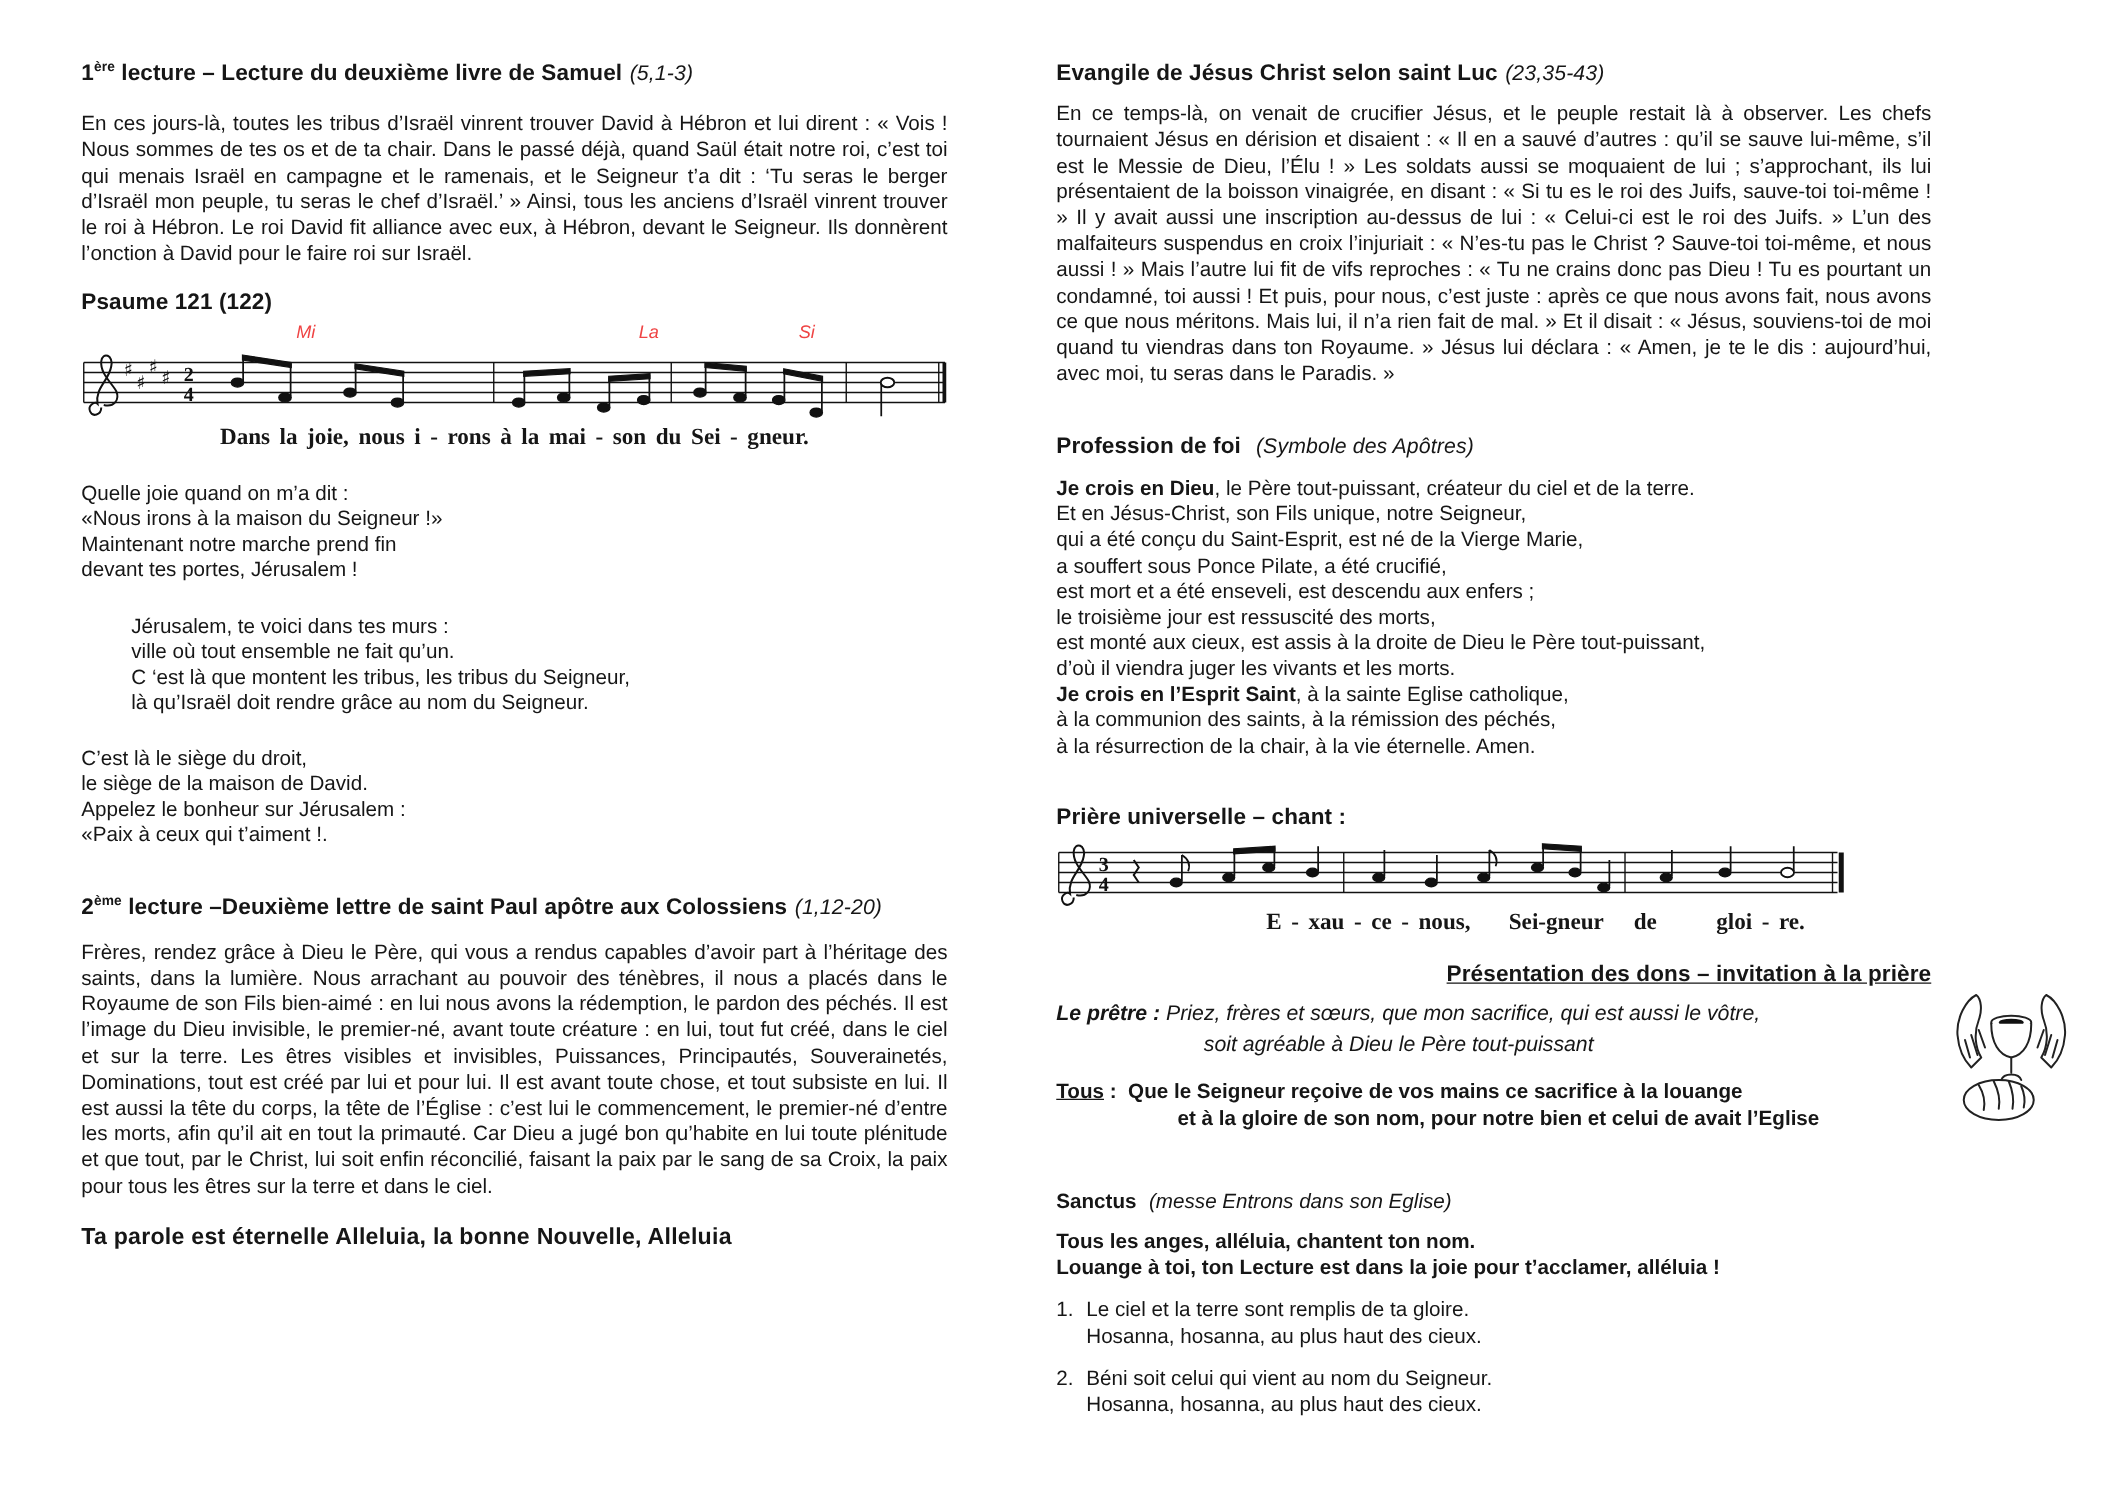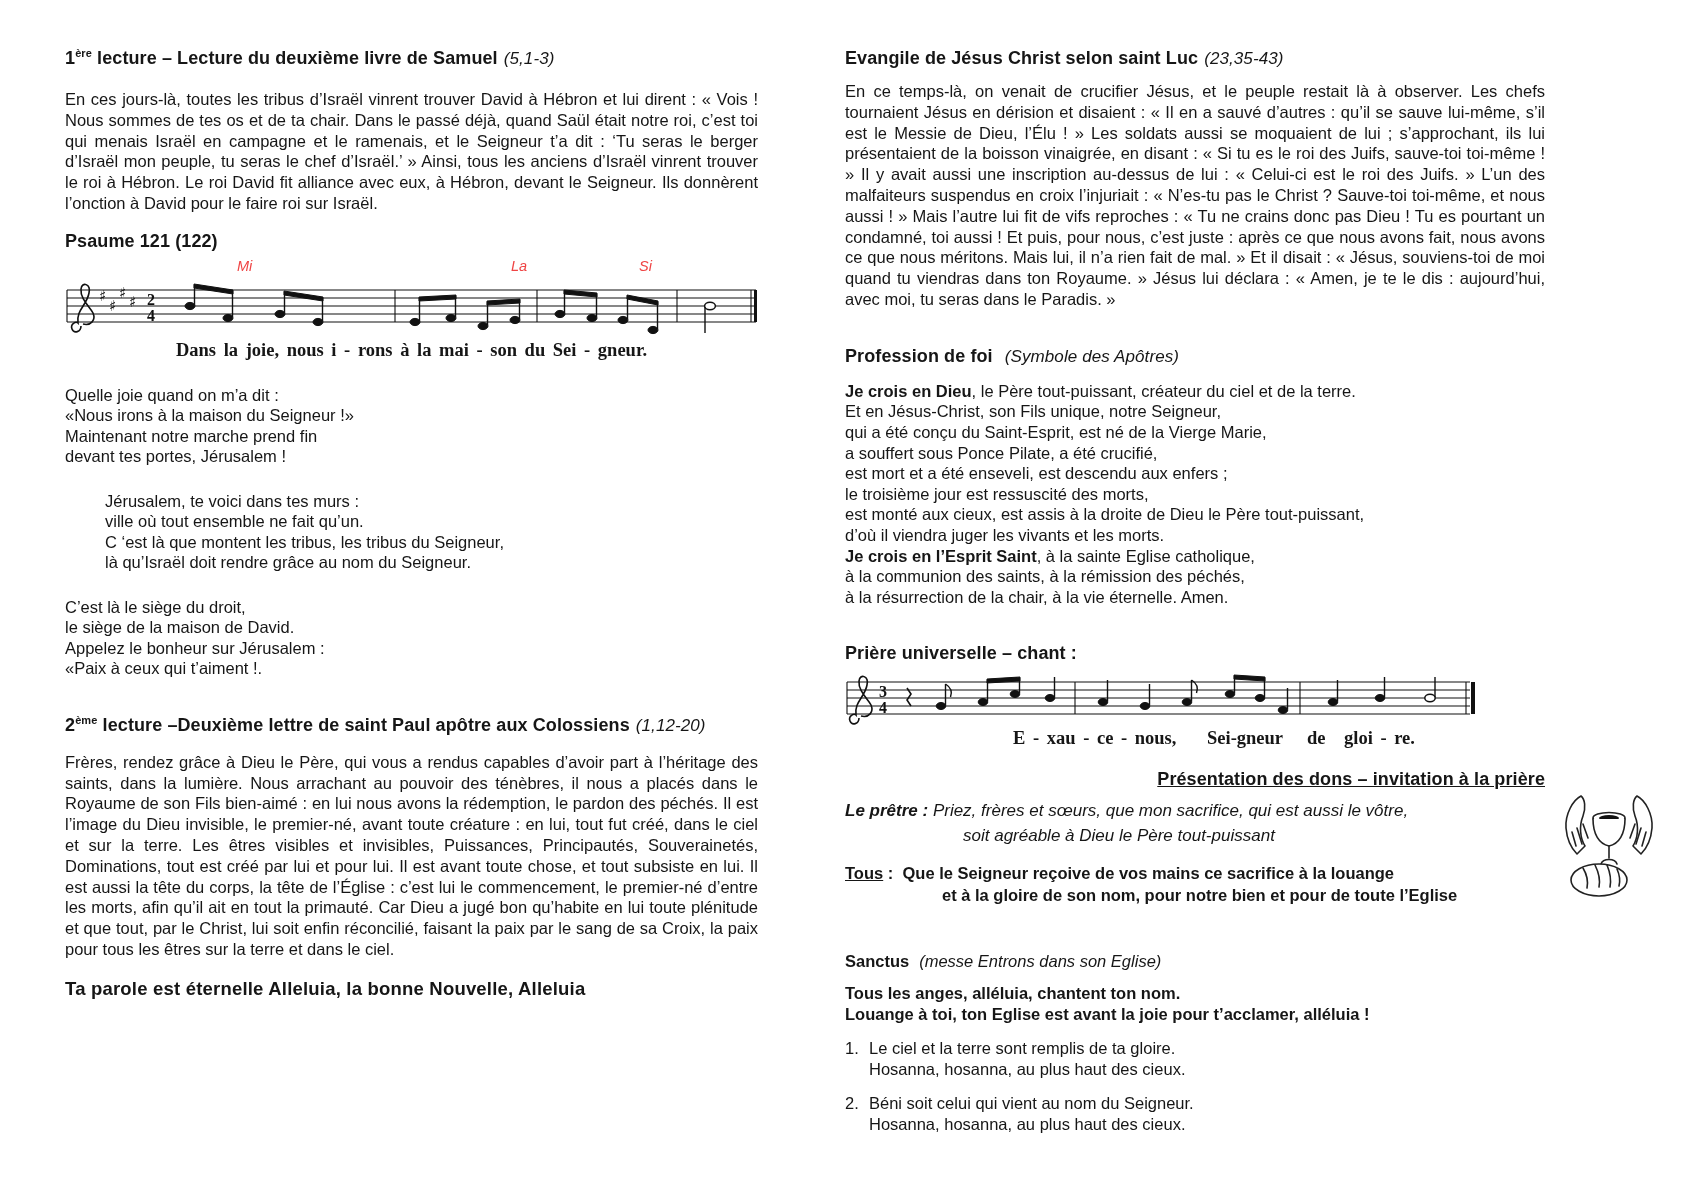--- a/index.html
+++ b/index.html
@@ -221,39 +221,39 @@
         <ellipse cx="535" cy="26" rx="4.8" ry="3.5"></ellipse>
           <line x1="539.5" y1="25" x2="539.5" y2="5" stroke-width="1.4"></line>
         <ellipse cx="585" cy="26" rx="5.2" ry="3.8" fill="#fff" stroke-width="1.5"></ellipse>
           <line x1="590" y1="25" x2="590" y2="5" stroke-width="1.4"></line>
       </g>
     </svg>
     <div class="lyrics lyrics-abs">
       <span style="left:168px">E - xau - ce - nous,</span>
       <span style="left:362px">Sei-gneur</span>
       <span style="left:462px">de</span>
-      <span style="left:499px">gloi - re.</span>
+      <span style="left:528px">gloi - re.</span>
     </div>
   </div>
 
   <div class="h u mt40">Présentation des dons – invitation à la prière</div>
 
   <div class="prayer-line mt8"><span class="lbl">Le prêtre :</span> <span>Priez, frères et sœurs, que mon sacrifice, qui est aussi le vôtre,</span></div>
   <div class="prayer-line" style="padding-left:118px">soit agréable à Dieu le Père tout-puissant</div>
 
   <div class="tous-block">
     <div><span class="lbl">Tous</span><span> :</span>&nbsp;&nbsp;<span>Que le Seigneur reçoive de vos mains ce sacrifice à la louange</span></div>
-    <div style="padding-left:97px">et à la gloire de son nom, pour notre bien et pour de toute l’Eglise</div>
+    <div style="padding-left:97px">et à la gloire de son nom, pour notre bien et celui de avait l’Eglise</div>
   </div>
 
   <div class="mt46" style="font-size:16.5px;font-weight:bold;"><span>Sanctus</span><span class="it" style="font-weight:normal;margin-left:10px">(messe Entrons dans son Eglise)</span></div>
 
   <div class="sanctus-lines">
     <div>Tous les anges, alléluia, chantent ton nom.</div>
-    <div>Louange à toi, ton Eglise est avant la joie pour t’acclamer, alléluia !</div>
+    <div>Louange à toi, ton Lecture est dans la joie pour t’acclamer, alléluia !</div>
   </div>
 
   <div class="verse">
     <span class="num">1.</span>
     <span><span>Le ciel et la terre sont remplis de ta gloire.</span><br><span>Hosanna, hosanna, au plus haut des cieux.</span></span>
   </div>
   <div class="verse">
     <span class="num">2.</span>
     <span><span>Béni soit celui qui vient au nom du Seigneur.</span><br><span>Hosanna, hosanna, au plus haut des cieux.</span></span>
   </div>

